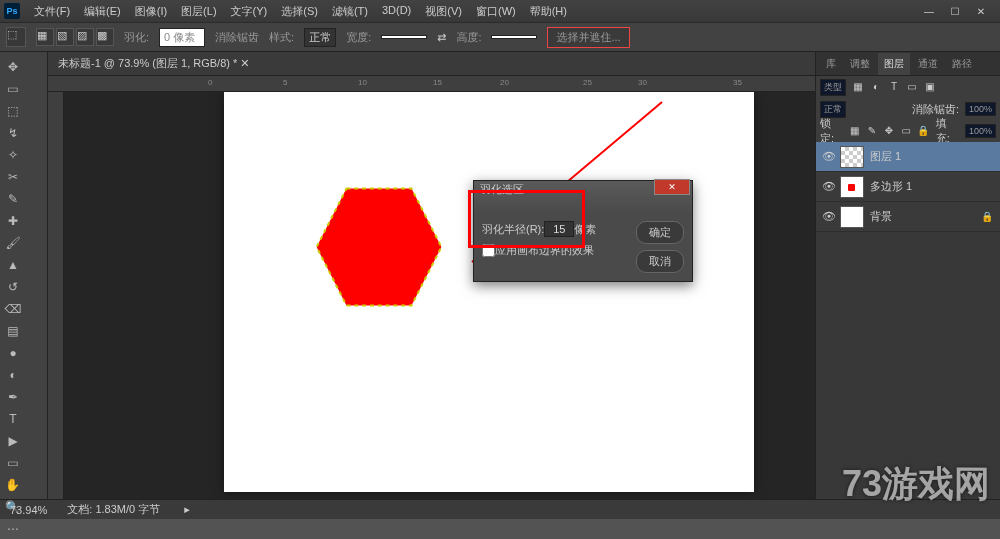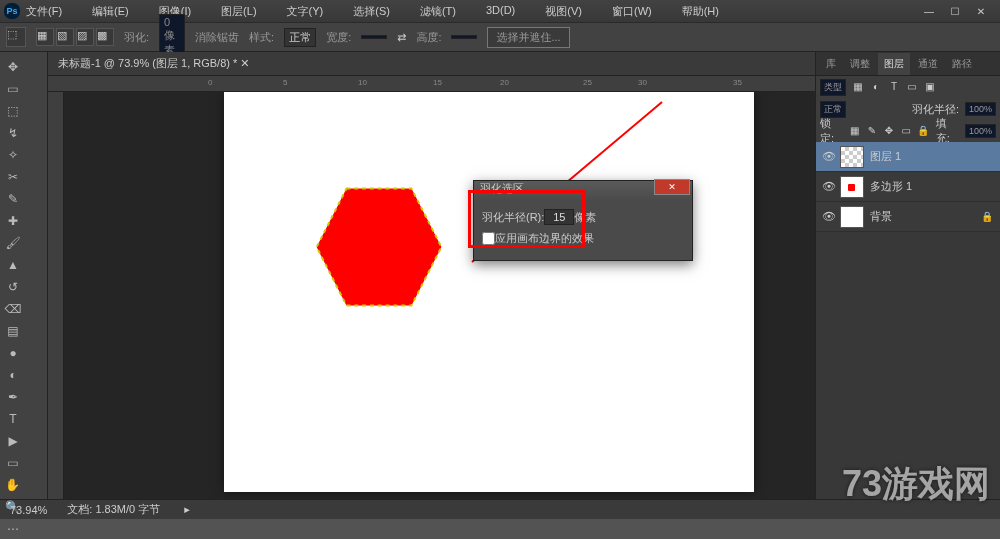--- a/index.html
+++ b/index.html
@@ -1,28 +1,28 @@
 <!DOCTYPE html>
 <html><head>
 <meta charset="utf-8">
 <style>
 *{margin:0;padding:0;box-sizing:border-box;font-family:"Microsoft YaHei",Arial,sans-serif;font-size:11px;color:#ccc;user-select:none}
 body{background:#535353;width:1000px;height:539px;overflow:hidden;position:relative}
 .titlebar{height:22px;background:linear-gradient(#424242,#383838);display:flex;align-items:center;padding:0 4px}
-.ps-logo{width:16px;height:16px;background:#001e36;color:#31a8ff;font-weight:bold;font-size:9px;display:flex;align-items:center;justify-content:center;border-radius:7px;margin-right:0}
-.menubar{display:flex;gap:18px;flex:1}
+.ps-logo{width:16px;height:16px;background:#001e36;color:#31a8ff;font-weight:bold;font-size:9px;display:flex;align-items:center;justify-content:center;border-radius:2px;margin-right:8px}
+.menubar{display:flex;gap:2px;flex:1}
 .menubar span{padding:3px 6px;cursor:pointer}
 .wincontrols{display:flex;gap:8px;padding-right:6px}
 .wincontrols span{width:18px;text-align:center;cursor:pointer;font-size:10px}
 .optbar{height:30px;background:#424242;border-top:1px solid #2a2a2a;border-bottom:1px solid #222;display:flex;align-items:center;padding:0 6px;gap:10px}
 .optbar .tool-ind{width:20px;height:20px;border:1px solid #555;background:#383838}
 .opt-ico{width:18px;height:18px;background:#383838;border:1px solid #555;display:inline-block}
 .opt-ico+.opt-ico{margin-left:2px}
 .opt-label{color:#999}
-.opt-input{background:#0f172a;border:1px solid #222;padding:1px 4px;width:26px;color:#888}
+.opt-input{background:#ffffff;border:1px solid #222;padding:1px 4px;width:46px;color:#888}
 .opt-select{background:#333;border:1px solid #222;padding:1px 4px;color:#ccc}
 .opt-btn{background:#3a3a3a;border:1px solid #ef4444;padding:2px 8px;color:#999}
 .main{display:flex;height:447px}
 .toolbox{width:48px;background:#424242;border-right:1px solid #222;padding:4px 2px;display:flex;flex-wrap:wrap;align-content:flex-start}
 .tool{width:20px;height:20px;margin:1px;display:flex;align-items:center;justify-content:center;cursor:pointer;font-size:12px;color:#bbb}
 .workspace{flex:1;background:#000000;position:relative;display:flex;flex-direction:column}
 .doctab{height:24px;background:#3a3a3a;display:flex;align-items:center;padding:0 10px;color:#ccc;border-bottom:1px solid #222}
 .ruler-h{height:16px;background:#3f3f3f;border-bottom:1px solid #222;position:relative;overflow:hidden}
 .ruler-h span{position:absolute;top:2px;font-size:8px;color:#888}
 .canvas-area{flex:1;background:#252525;position:relative;display:flex}
@@ -40,21 +40,21 @@
 .layer-row{height:30px;display:flex;align-items:center;padding:0 6px;gap:6px;background:#3a3a3a;border-bottom:1px solid #2e2e2e;cursor:pointer}
 .layer-row.sel{background:#5a7aa0}
 .eye{width:12px;font-size:11px}
 .thumb{width:24px;height:22px;background:#fff;border:1px solid #555}
 .thumb.check{background:repeating-conic-gradient(#ccc 0 25%,#fff 0 50%) 0 0/8px 8px}
 .thumb.poly{position:relative}
 .thumb.poly::after{content:"";position:absolute;left:7px;top:7px;width:7px;height:7px;background:red;border-radius:1px}
 .layer-name{font-size:11px}
 .lock{margin-left:auto;font-size:10px}
 .dialog{position:absolute;left:473px;top:180px;width:220px;background:#4a4a4a;border:1px solid #222;box-shadow:0 4px 12px rgba(0,0,0,.5);z-index:10}
-.dlg-title{height:20px;background:linear-gradient(#5a5a5a,#4a4a4a);display:flex;align-items:flex-start;padding:0 6px;font-size:10px;position:relative}
+.dlg-title{height:20px;background:linear-gradient(#5a5a5a,#4a4a4a);display:flex;align-items:flex-end;padding:16px 6px;font-size:10px;position:relative}
 .dlg-close{position:absolute;right:2px;top:-2px;background:#c0392b;color:#fff;width:36px;height:16px;font-size:9px;display:flex;align-items:center;justify-content:center;border:1px solid #888;cursor:pointer}
 .dlg-body{padding:8px;display:flex;gap:8px}
 .dlg-left{flex:1}
 .dlg-row{display:flex;align-items:center;margin-bottom:6px}
 .dlg-input{width:30px;background:#333;border:1px solid #222;color:#ddd;padding:1px 2px;text-align:center}
 .dlg-btns{display:flex;flex-direction:column;gap:6px}
 .dlg-btn{background:#3a3a3a;border:1px solid #666;border-radius:10px;padding:3px 12px;cursor:pointer;font-size:11px}
 .highlight-box{position:absolute;border:3px solid red;pointer-events:none;z-index:11}
 .hl1{left:468px;top:190px;width:117px;height:58px}
 .statusbar{height:20px;background:#3a3a3a;display:flex;align-items:center;padding:0 10px;gap:20px;border-top:1px solid #222;font-size:10px;color:#bbb}
@@ -174,21 +174,21 @@
     <div class="ptoolbar">
       <span class="opacity-sel">类型</span>
       <span class="mini-ico">▦</span>
       <span class="mini-ico">◐</span>
       <span class="mini-ico">T</span>
       <span class="mini-ico">▭</span>
       <span class="mini-ico">▣</span>
     </div>
     <div class="ptoolbar">
       <span class="opacity-sel">正常</span>
-      <span style="margin-left:auto">羽化半径:</span>
+      <span style="margin-left:auto">消除锯齿:</span>
       <span class="opacity-sel">100%</span>
     </div>
     <div class="ptoolbar">
       <span>锁定:</span>
       <span class="mini-ico">▦</span>
       <span class="mini-ico">✎</span>
       <span class="mini-ico">✥</span>
       <span class="mini-ico">▭</span>
       <span class="mini-ico">🔒</span>
       <span style="margin-left:auto">填充:</span>
@@ -229,20 +229,24 @@
       <div class="dlg-row">
         <span>羽化半径(R):</span>
         <input class="dlg-input" value="15" style="">
         <span>像素</span>
       </div>
       <div class="dlg-row">
         <input type="checkbox" style="">
         <span>应用画布边界的效果</span>
       </div>
     </div>
+    <div class="dlg-btns">
+      <div class="dlg-btn">确定</div>
+      <div class="dlg-btn">取消</div>
+    </div>
   </div>
 </div>
 
 <div class="highlight-box hl1"></div>
 
 <div class="watermark">
   <div class="big">73游戏网</div>
 </div>
 
 </body></html>

